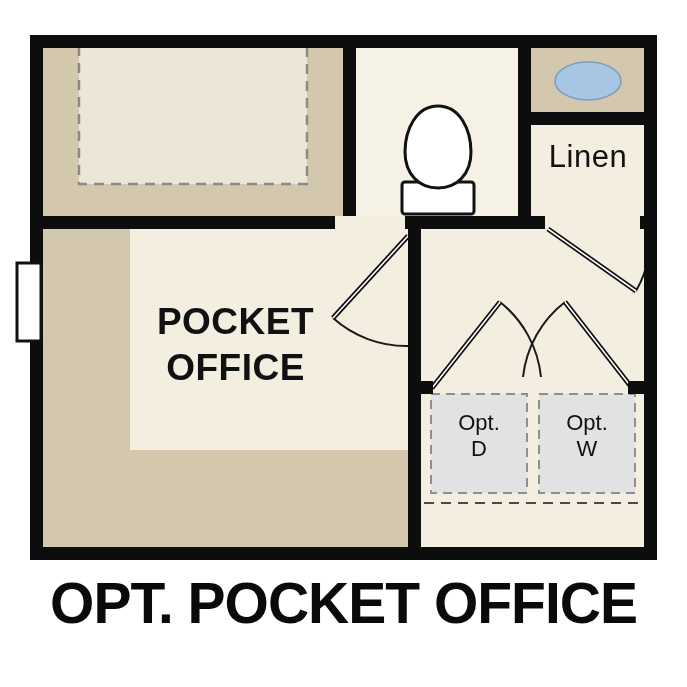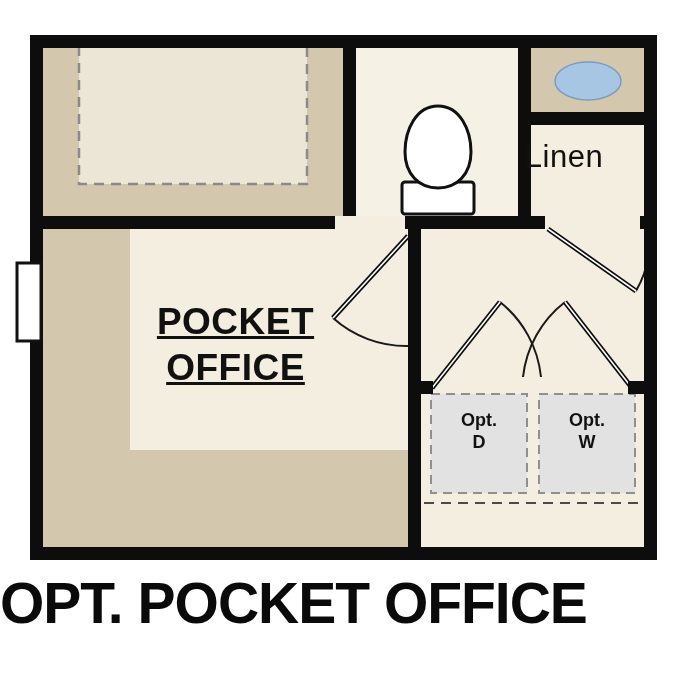--- a/index.html
+++ b/index.html
@@ -22,28 +22,29 @@
     font-size:37px;
     line-height:1.24;
     letter-spacing:0.5px;
   }
   .linen-label{
     font-weight:400;
     font-size:31px;
     letter-spacing:0.5px;
   }
   .appliance-label{
-    font-weight:700;
-    font-size:18px;
+    font-weight:400;
+    font-size:22px;
     line-height:1.2;
   }
   .caption{
     position:absolute;
     left:0;right:0;
     top:570px;
+    text-align:center;
     font-weight:700;
     font-size:57px;
     letter-spacing:-1px;
     color:#0a0a0a;
   }
 </style>
 </head>
 <body>
 
 <div id="stage">
@@ -108,25 +109,25 @@
       <rect x="405" y="216" width="140" height="13"></rect>
       <rect x="640" y="216" width="17" height="13"></rect>
       <rect x="408" y="229" width="13" height="318"></rect>
       <rect x="421" y="381" width="12" height="13"></rect>
       <rect x="628" y="381" width="16" height="13"></rect>
     </g>
 
     <rect x="17" y="263" width="24" height="78" fill="#ffffff" stroke="#111111" stroke-width="3"></rect>
   </svg>
 
-  <div class="label room-label" style="left:118px;top:299px;width:235px;text-decoration:underline;">POCKET
+  <div class="label room-label" style="left:118px;top:299px;width:235px;">POCKET
 OFFICE</div>
 
 
-  <div class="label linen-label" style="left:504px;top:139px;width:120px;">Linen</div>
+  <div class="label linen-label" style="left:528px;top:139px;width:120px;">Linen</div>
 
   <div class="label appliance-label" style="left:431px;top:410px;width:96px;">Opt.
 D</div>
 
   <div class="label appliance-label" style="left:539px;top:410px;width:96px;">Opt.
 W</div>
 
   <div class="caption">OPT. POCKET OFFICE</div>
 </div>
 

